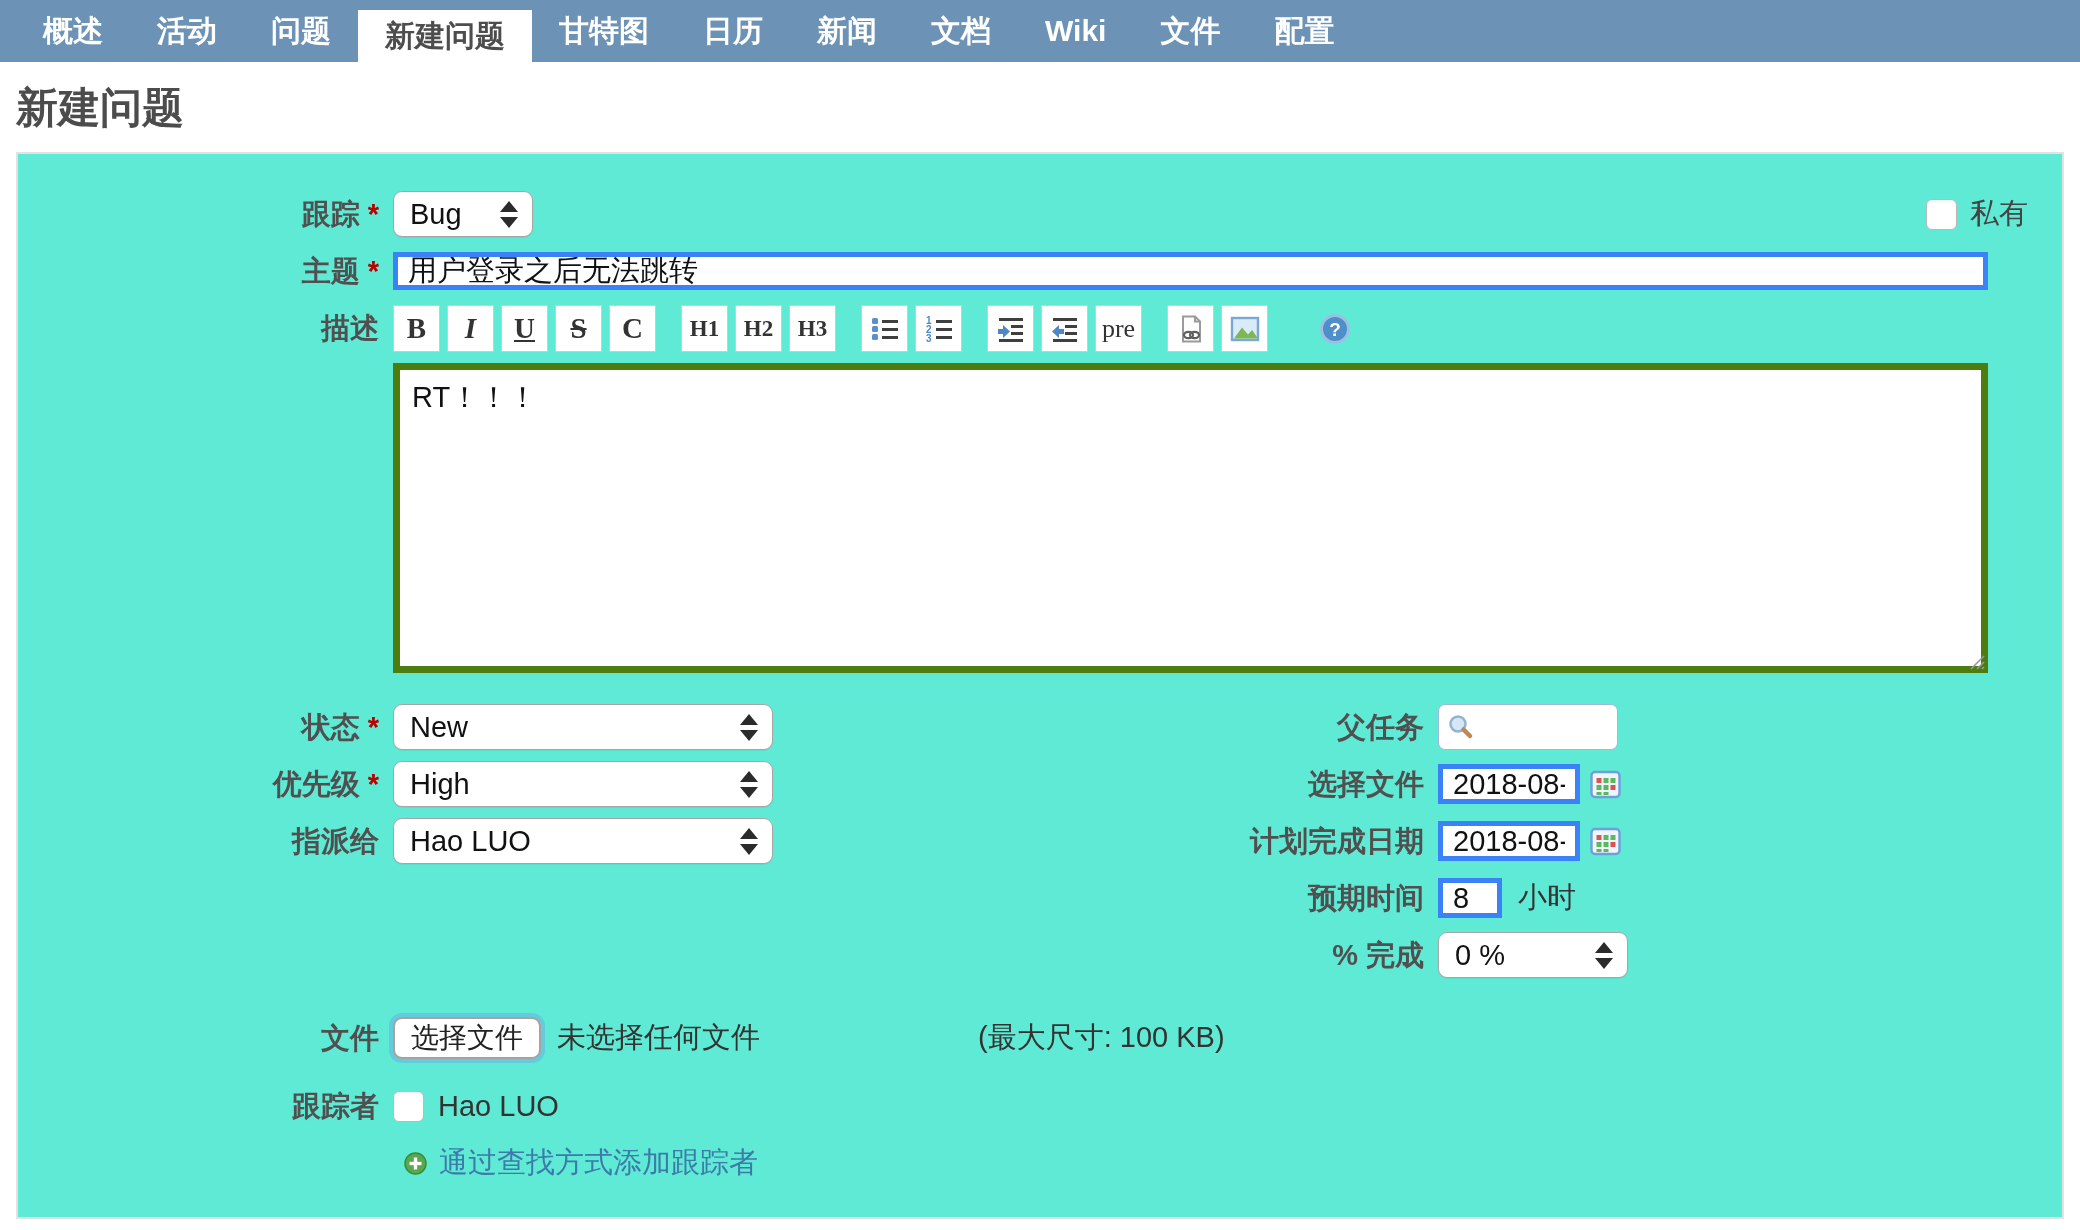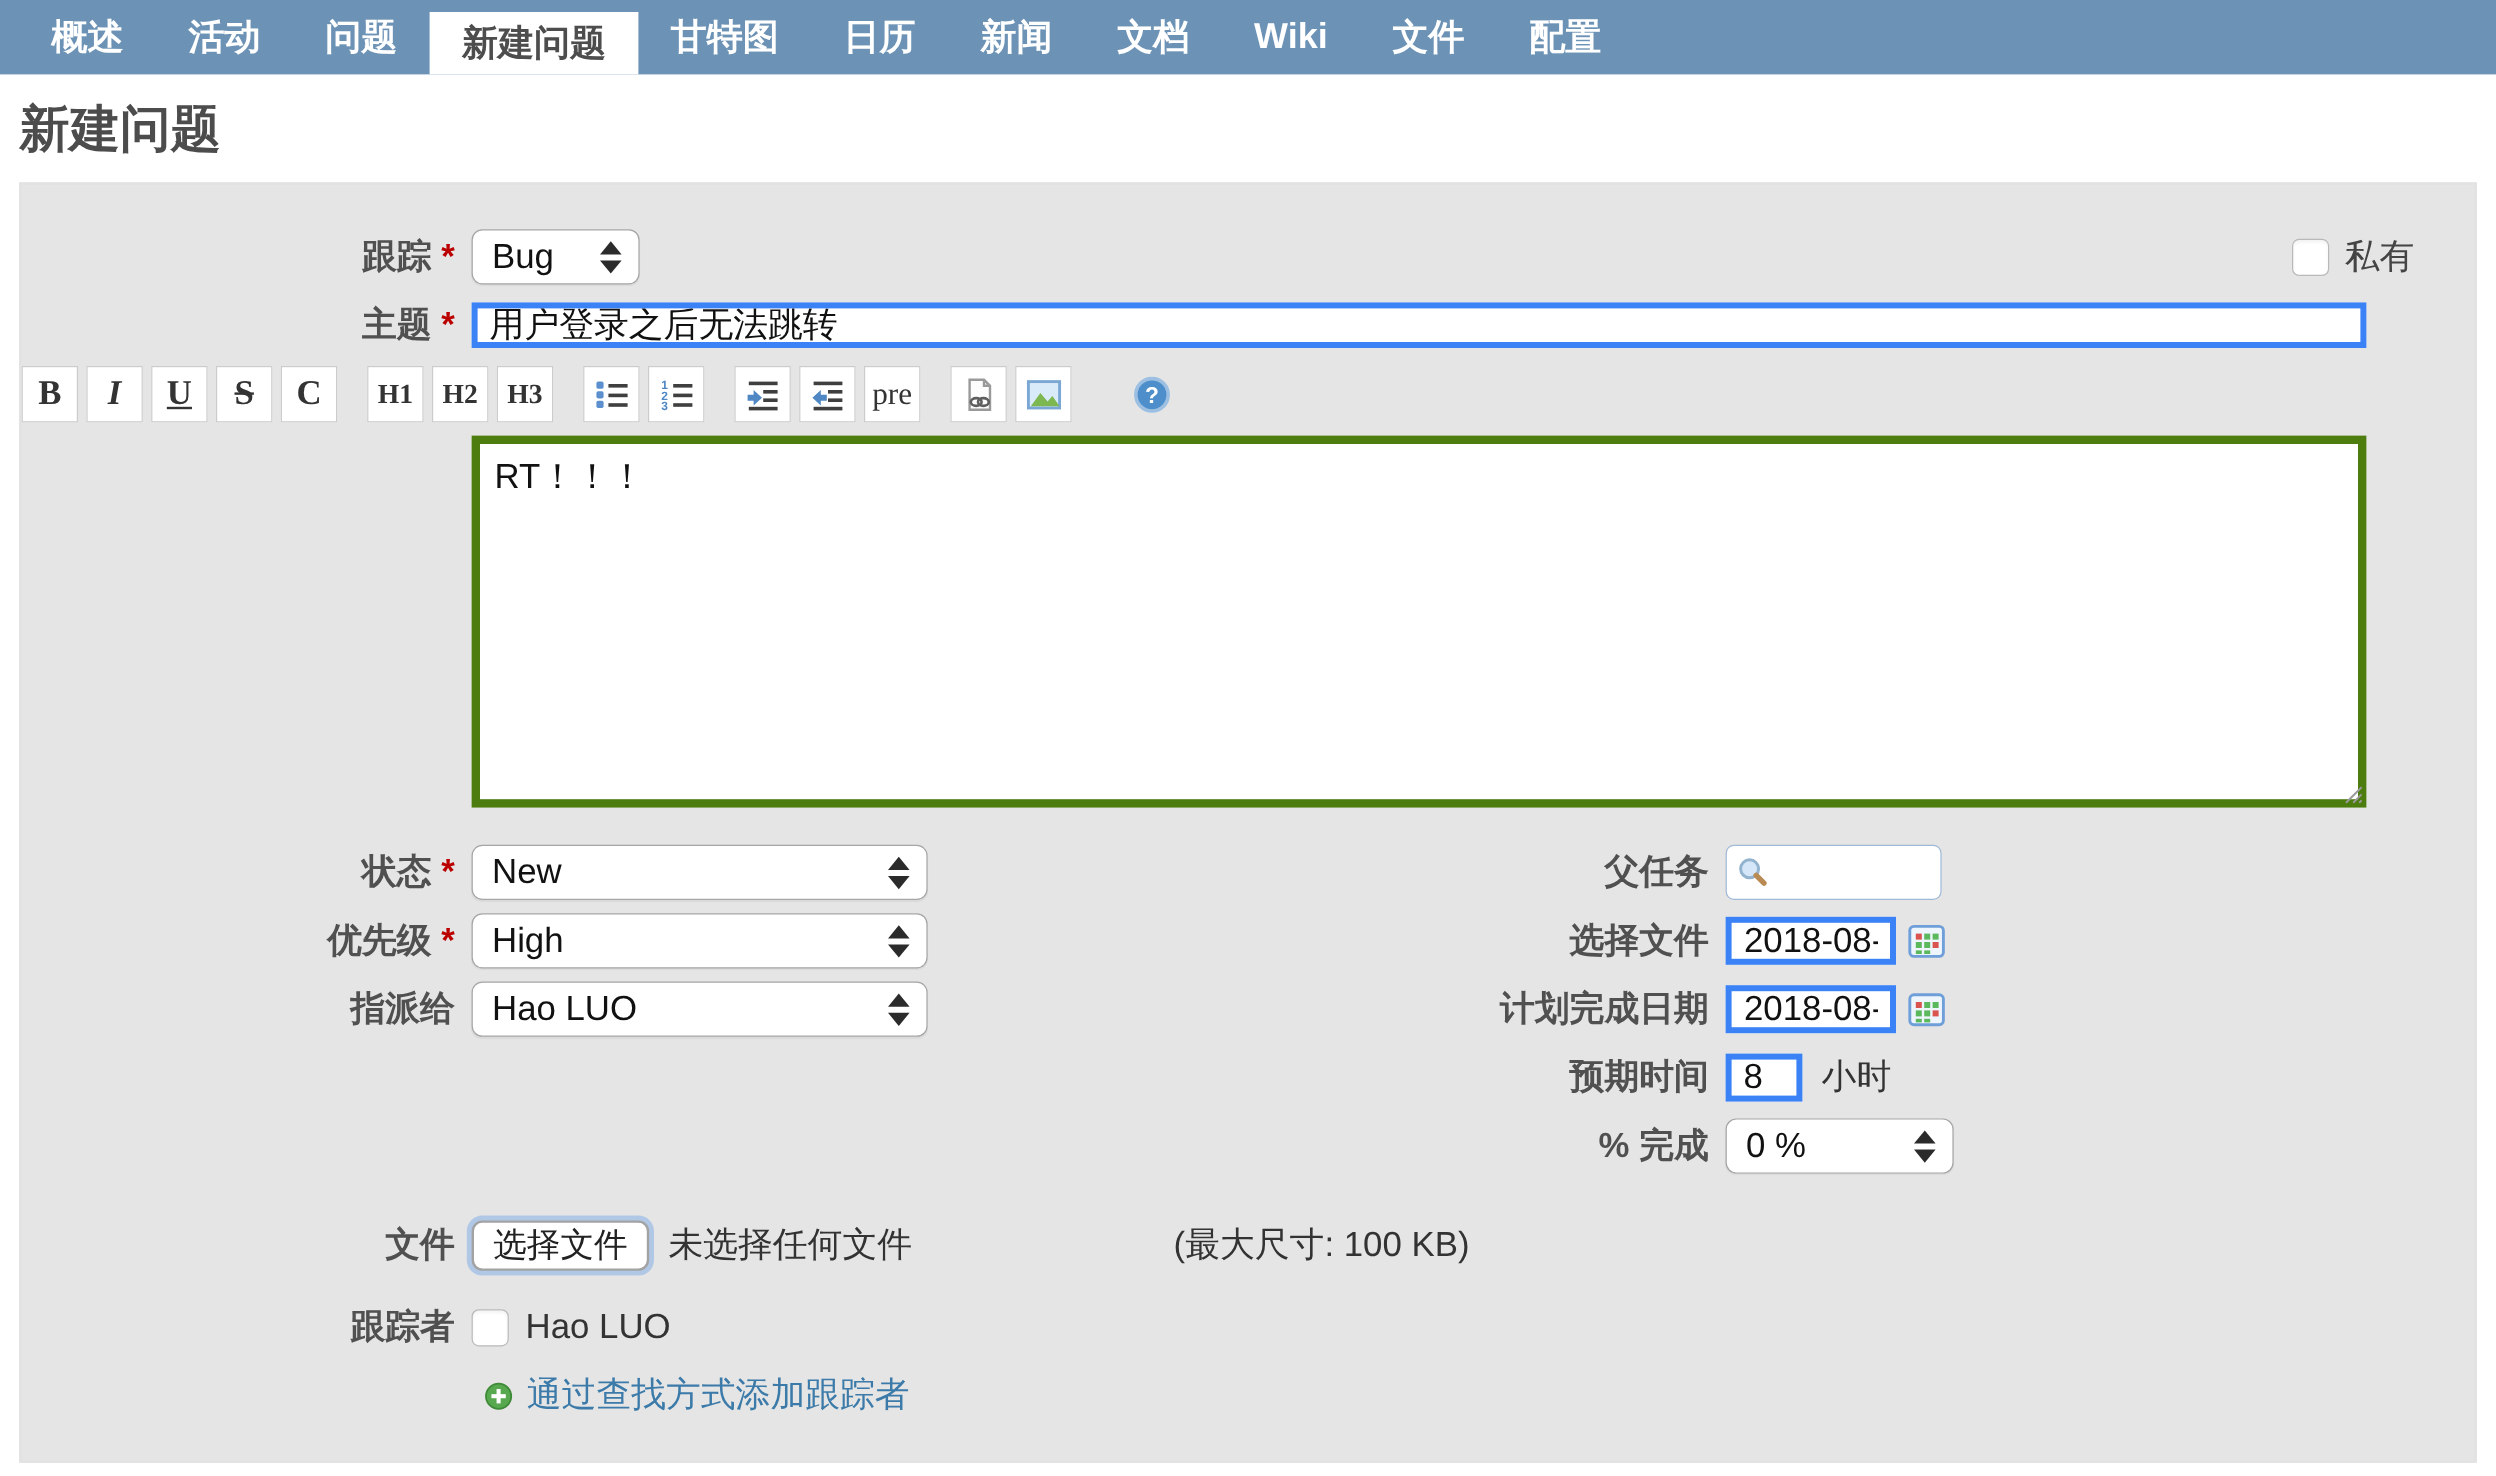--- a/index.html
+++ b/index.html
@@ -13,22 +13,22 @@
   .topnav { background:#6c92b5; height:62px; display:flex; align-items:stretch; padding-left:16px; }
   .topnav a {
     color:#fff; font-weight:bold; font-size:30px; text-decoration:none;
     display:flex; align-items:center; padding:10px 27px; cursor:pointer;
   }
   .topnav a.active { background:#fff; color:#4d4d4d; margin-top:10px; }
   
   h2.page-title { font-size:42px; font-weight:bold; color:#4c4c4c; margin:18px 0 16px 16px; }
   
   .box {
-    margin:0 16px; background:#e5e5e5; border:2px solid #e2e2e2;
-    padding:26px 16px 34px 0;
+    margin:0 16px; background:#5eead4; border:2px solid #e2e2e2;
+    padding:26px 0 34px 0;
   }
   .row { display:flex; align-items:center; margin:11px 0; }
   .row.top { align-items:flex-start; }
   .lbl {
     flex:none; width:375px; padding-right:14px; text-align:right;
     font-weight:bold; color:#505050; font-size:29px; line-height:46px;
   }
   .req { color:#bb0000; font-style:normal; font-weight:bold; margin-left:8px; }
   
   .sel {
@@ -145,20 +145,23 @@
   </div>
 
   <div class="row">
     <div class="lbl">
       <span>主题</span><em class="req">*</em>
     </div>
     <input class="txt" style="flex: 1 1 0%; margin-right: 74px; height: 38px;" value="用户登录之后无法跳转">
   </div>
 
   <div class="row top" style="margin-bottom:4px">
+    <div class="lbl" style="line-height:47px">
+      <span>描述</span>
+    </div>
     <div class="jstb">
       <button class="tbtn">
           <span class="g-serif">B</span>
         </button>
       <button class="tbtn">
           <span class="g-serif g-it">I</span>
         </button>
       <button class="tbtn">
           <span class="g-serif g-un">U</span>
         </button>

